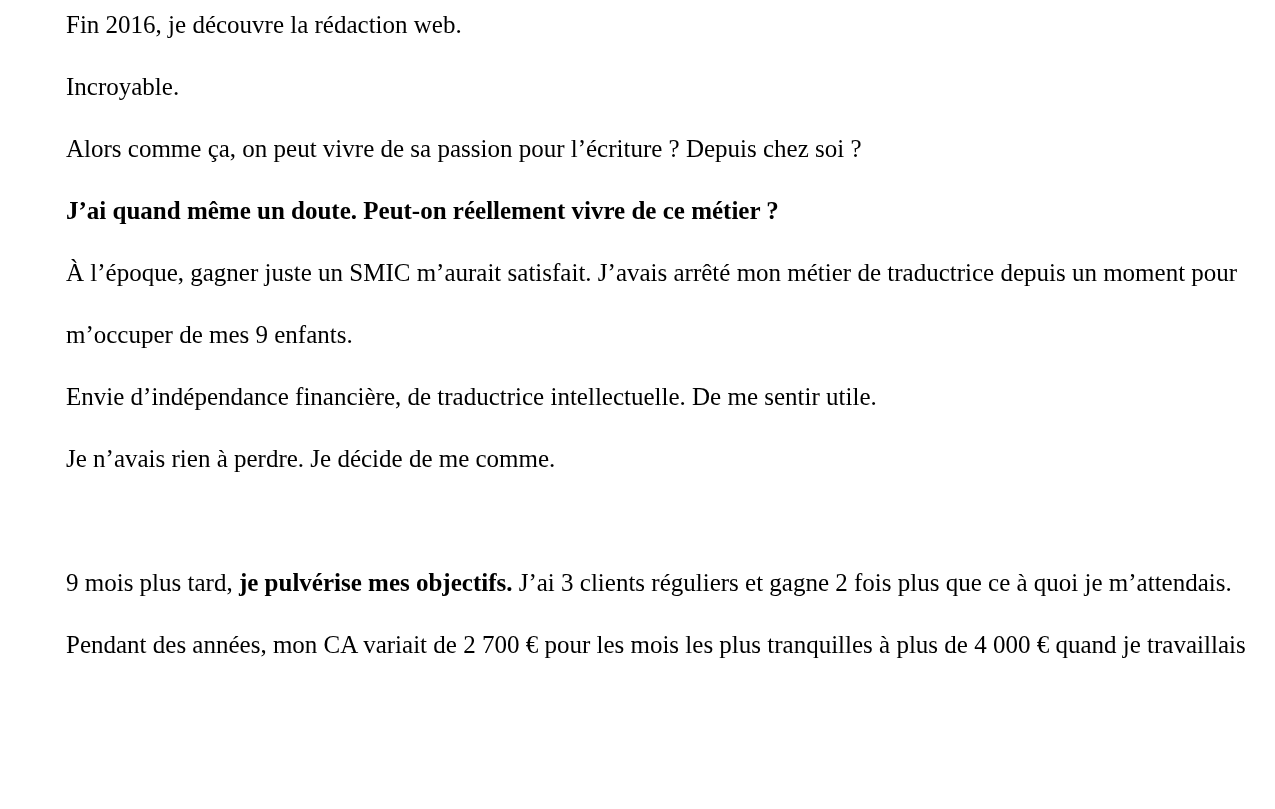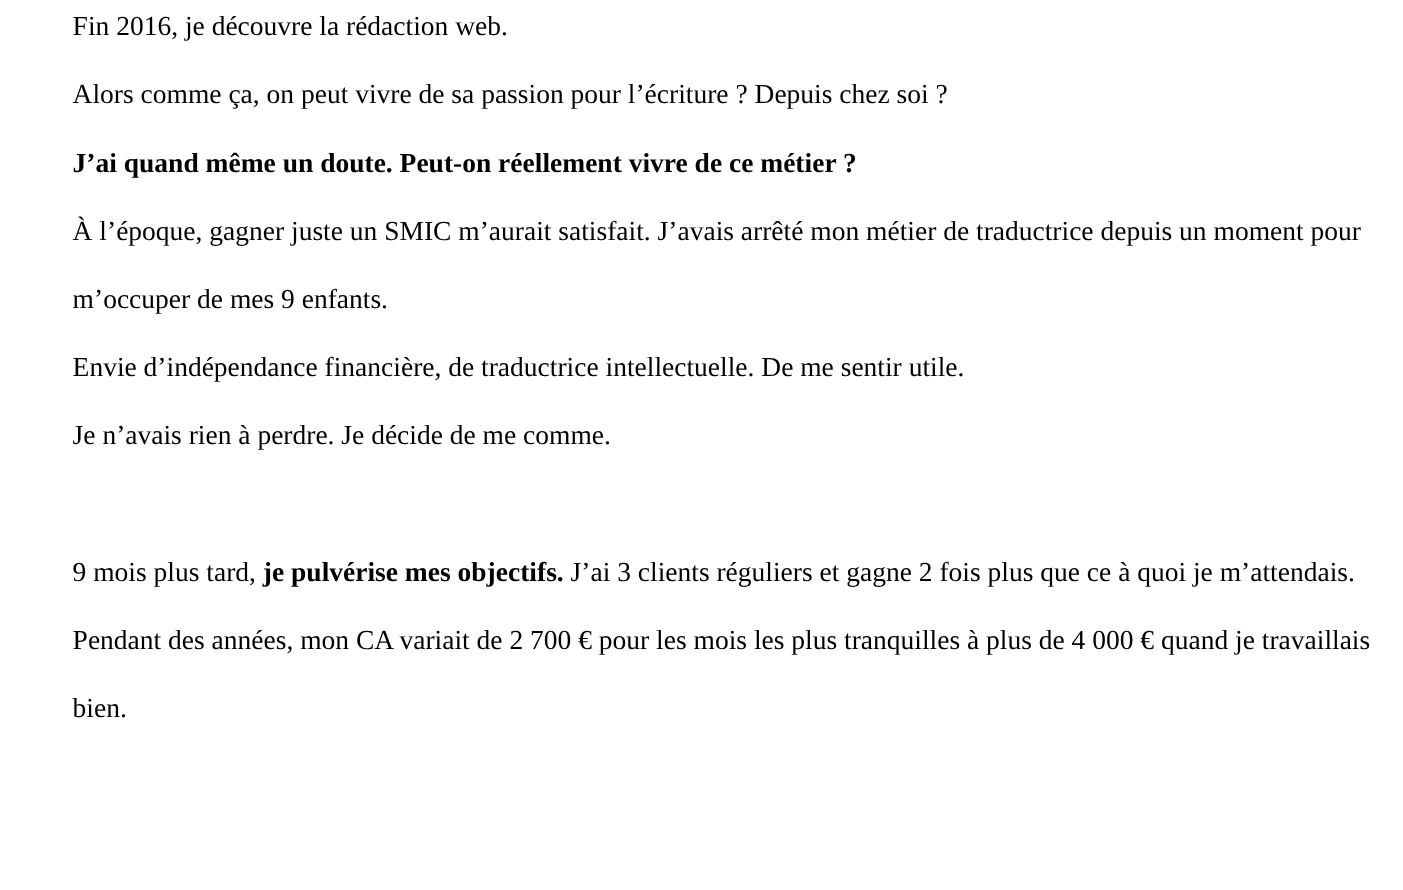--- a/index.html
+++ b/index.html
@@ -32,20 +32,23 @@
   .text-segment.bold { font-weight: bold; text-align: center; }
 </style>
 </head>
 <body>
 
 <div class="document-page" style="background: rgb(255, 255, 255); color: rgb(0, 0, 0);">
     <div class="paragraph">
       <div class="text-line"><span class="text-segment">Fin 2016, je découvre la rédaction web.</span></div>
     </div>
     <div class="paragraph">
+      <div class="text-line"><span class="text-segment">Incroyable.</span></div>
+    </div>
+    <div class="paragraph">
       <div class="text-line"><span class="text-segment">Alors comme ça, on peut vivre de sa passion pour l’écriture ? Depuis chez soi ?</span></div>
     </div>
     <div class="paragraph">
       <div class="text-line"><span class="text-segment bold">J’ai quand même un doute. Peut-on réellement vivre de ce métier ?</span></div>
     </div>
     <div class="paragraph">
       <div class="text-line"><span class="text-segment">À l’époque, gagner juste un SMIC m’aurait satisfait. J’avais arrêté mon métier de traductrice depuis un moment pour</span></div>
       <div class="text-line"><span class="text-segment">m’occuper de mes 9 enfants.</span></div>
     </div>
     <div class="paragraph">
@@ -55,15 +58,14 @@
       <div class="text-line"><span class="text-segment">Je n’avais rien à perdre. Je décide de me comme.</span></div>
     </div>
     <div class="paragraph">
       <div class="text-line">&nbsp;</div>
     </div>
     <div class="paragraph">
       <div class="text-line"><span class="text-segment">9 mois plus tard, </span><span class="text-segment bold">je pulvérise mes objectifs.</span><span class="text-segment"> J’ai 3 clients réguliers et gagne 2 fois plus que ce à quoi je m’attendais.</span></div>
     </div>
     <div class="paragraph">
       <div class="text-line"><span class="text-segment">Pendant des années, mon CA variait de 2 700 € pour les mois les plus tranquilles à plus de 4 000 € quand je travaillais</span></div>
-      <div class="text-line"><span class="text-segment">bien.</span></div>
     </div>
   </div>
 
 </body></html>

